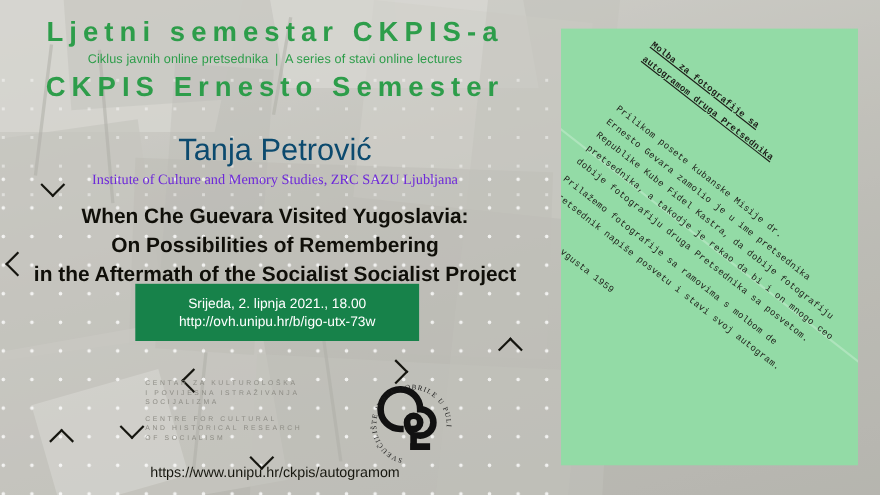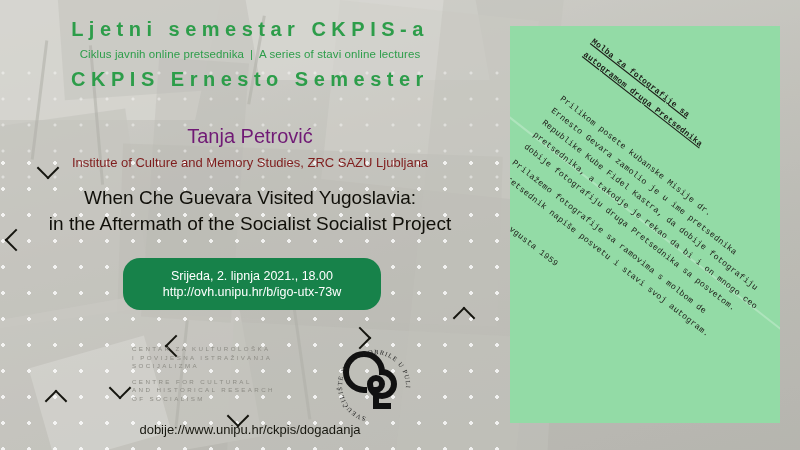--- a/index.html
+++ b/index.html
@@ -52,38 +52,38 @@
   .c3{left:112px;top:380px;transform:rotate(-45deg);}
   .c4{left:48px;top:393px;transform:rotate(135deg);}
   .c5{left:352px;top:330px;transform:rotate(-135deg);}
   .c6{left:230px;top:408px;transform:rotate(-45deg);}
   .c7{left:8px;top:232px;transform:rotate(45deg);}
   .c8{left:456px;top:310px;transform:rotate(135deg);}
 
   
   .hdr{position:absolute;left:0;top:14px;width:500px;text-align:center;}
   .hdr .line1,.hdr .line3{
-    color:#2d9d4a;font-weight:bold;font-size:20px;letter-spacing:5.5px;
+    color:#2d9d4a;font-weight:bold;font-size:25px;letter-spacing:5.5px;
     line-height:30px;white-space:nowrap;}
   .hdr .line2{color:#2d9d4a;font-size:11.5px;line-height:20px;letter-spacing:.1px;}
   .hdr .line2 .sep{padding:0 6px;}
 
   
   .speaker{position:absolute;left:0;top:120px;width:500px;text-align:center;}
-  .speaker .name{font-size:20px;color:#701a75;line-height:32px;}
-  .speaker .aff{font-size:13px;color:#7f1d1d;line-height:22px;}
+  .speaker .name{font-size:28px;color:#0c4a6e;line-height:32px;}
+  .speaker .aff{font-size:13px;color:#6d28d9;line-height:22px;font-family:Liberation Serif, serif;}
 
   
   .title{position:absolute;left:0;top:185px;width:500px;text-align:center;
-    font-weight:normal;font-size:19px;line-height:26px;color:#100f09;}
+    font-weight:bold;font-size:19px;line-height:26px;color:#100f09;}
 
   
   .infobox{position:absolute;left:123px;top:258px;width:258px;height:52px;
     background:#17824a;color:#ffffff;text-align:center;
-    display:flex;flex-direction:column;justify-content:center;border-radius:17px;}
+    display:flex;flex-direction:column;justify-content:center;}
   .infobox div{font-size:12.5px;line-height:16px;}
 
   
   .ckpis-logo{position:absolute;left:132px;top:345px;width:180px;}
   .ckpis-logo .ln{font-size:6.2px;letter-spacing:2.4px;line-height:8.6px;
     color:#8e8d86;white-space:nowrap;font-family:"Liberation Sans",sans-serif;}
   .ckpis-logo .gap{height:7px;}
 
   
   .unilogo{position:absolute;left:336px;top:348px;width:76px;height:76px;}
@@ -150,20 +150,21 @@
     <div class="line3">CKPIS Ernesto Semester</div>
   </div>
 
   <div class="speaker">
     <div class="name">Tanja Petrović</div>
     <div class="aff">Institute of Culture and Memory Studies, ZRC SAZU Ljubljana</div>
   </div>
 
   <div class="title">
     <div>When Che Guevara Visited Yugoslavia:</div>
+    <div>On Possibilities of Remembering</div>
     <div>in the Aftermath of the Socialist Socialist Project</div>
   </div>
 
   <div class="infobox">
     <div>Srijeda, 2. lipnja 2021., 18.00</div>
     <div>http://ovh.unipu.hr/b/igo-utx-73w</div>
   </div>
 
   <div class="ckpis-logo">
     <div class="ln">CENTAR ZA KULTUROLOŠKA</div>
@@ -183,21 +184,21 @@
 
       <path d="M40 58 L40 42 A6 6 0 1 0 34 36 A12 12 0 1 0 46 24 A18 18 0 1 0 28 42" fill="none" stroke="#111" stroke-width="6" stroke-linecap="square"></path>
       <path d="M40 58 L52 58" fill="none" stroke="#111" stroke-width="6" stroke-linecap="square"></path>
 
       <text font-family="Liberation Serif, serif" font-size="6.4" fill="#1a1a1a" letter-spacing="1.05">
         <textPath href="#circ" startOffset="4%">SVEUČILIŠTE JURJA DOBRILE U PULI</textPath>
       </text>
     </svg>
   </div>
 
-  <div class="bottomurl">dobije://www.unipu.hr/ckpis/dogadanja</div>
+  <div class="bottomurl">https://www.unipu.hr/ckpis/autogramom</div>
 
   <div class="docpanel">
     <div class="paper-edge" style="left:-40px;top:200px;width:360px;height:2px;transform:rotate(38deg);"></div>
 
     <div class="doctxt dhead rot" style="left:86px;top:10px;">Molba za fotografije sa</div>
     <div class="doctxt dhead rot" style="left:78px;top:23px;">autogramom druga Pretsednika</div>
 
     <div class="doctxt dbody rot" style="left:54px;top:68px;">Prilikom posete kubanske Misije dr.</div>
     <div class="doctxt dbody rot" style="left:45px;top:80px;">Ernesto Gevara zamolio je u ime pretsednika</div>
     <div class="doctxt dbody rot" style="left:36px;top:92px;">Republike Kube Fidel Kastra, da dobije fotografiju</div>

